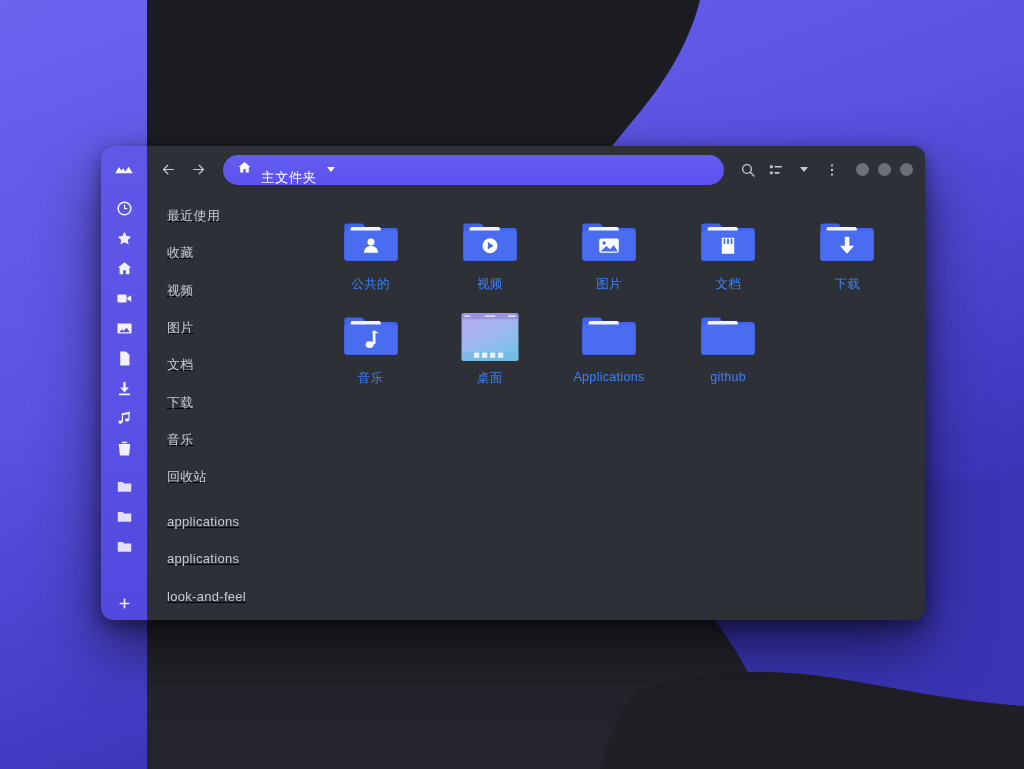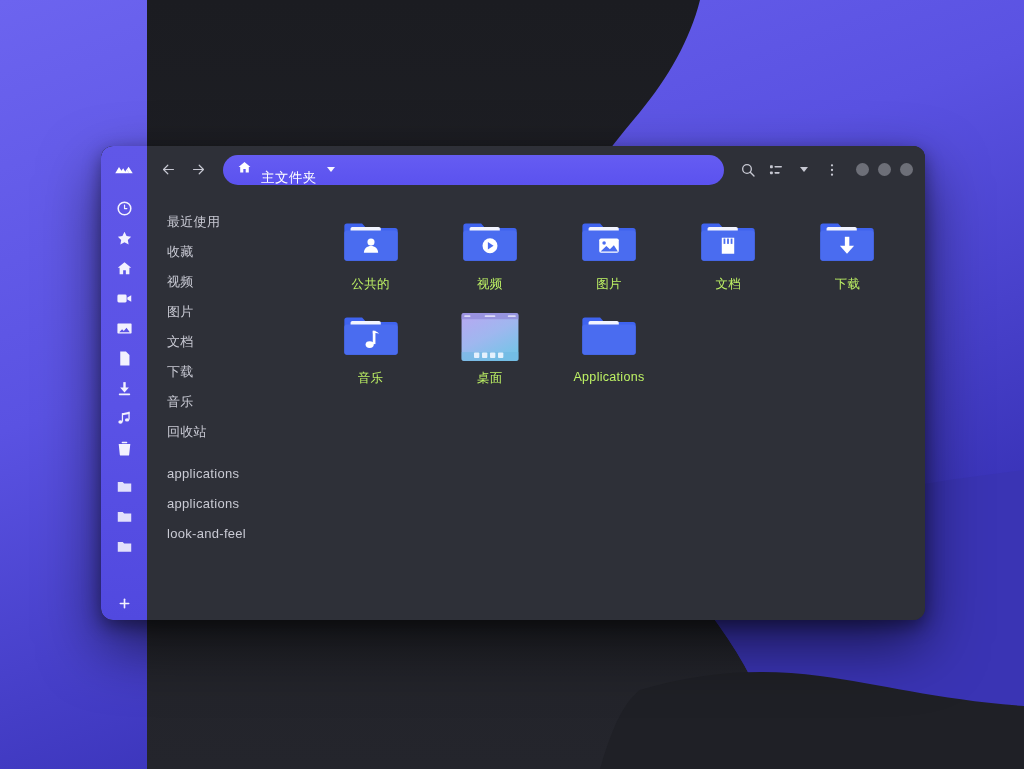--- a/index.html
+++ b/index.html
@@ -73,37 +73,37 @@
 
   
   .body{flex:1 1 auto;display:flex;min-height:0;}
 
   
   .places{
     width:148px;flex:0 0 148px;background:#2e3038;padding-top:8px;
     display:flex;flex-direction:column;
   }
   .place{
-    height:30px;margin:0 8px;padding:0 12px;display:flex;align-items:flex-end;
-    border-radius:7px;cursor:pointer;
+    height:30px;margin:6px 8px;padding:0 12px;display:flex;align-items:flex-start;
+    border-radius:7px;cursor:pointer;text-decoration:underline;
   }
   .place span{color:#c9cad4;font-size:13px;white-space:nowrap;letter-spacing:.3px;}
   .place.sel{background:#3b3d47;}
   .place.sel span{color:#d8d9e4;}
   .places .grp-gap{height:10px;}
   .places .fill{flex:1 1 auto;}
 
   
   .content{flex:1 1 auto;padding:20px 18px 0 16px;min-width:0;overflow:hidden;}
   .grid{display:grid;grid-template-columns:repeat(5,1fr);row-gap:8px;}
   .item{
     display:flex;flex-direction:column;align-items:center;gap:9px;
     padding:6px 2px;border-radius:8px;cursor:pointer;
   }
-  .item .label{color:#bef264;font-size:12.5px;text-align:center;letter-spacing:.3px;
+  .item .label{color:#3b82f6;font-size:12.5px;text-align:center;letter-spacing:.3px;
     white-space:nowrap;overflow:hidden;text-overflow:ellipsis;max-width:100%;}
   .folder{width:58px;height:48px;}
   .thumb{
     width:58px;height:48px;border-radius:3px;overflow:hidden;
   }
 </style>
 </head>
 <body>
 
 <svg id="wallpaper" viewBox="0 0 1024 769">
@@ -437,18 +437,26 @@
 
           <div class="item">
             <svg class="folder" viewBox="0 0 64 54">
               <path d="M2 8a3 3 0 013-3h17l4.5 5H59a3 3 0 013 3v31a3 3 0 01-3 3H5a3 3 0 01-3-3z" fill="#3f63ef"></path>
               <rect x="9" y="9" width="34" height="6" rx="2" fill="#f2f4ff"></rect>
               <path d="M2 16a3 3 0 013-3h54a3 3 0 013 3v28a3 3 0 01-3 3H5a3 3 0 01-3-3z" fill="#4a6cf0"></path>
             </svg>
             <div class="label">Applications</div>
           </div>
 
+          <div class="item">
+            <svg class="folder" viewBox="0 0 64 54">
+              <path d="M2 8a3 3 0 013-3h17l4.5 5H59a3 3 0 013 3v31a3 3 0 01-3 3H5a3 3 0 01-3-3z" fill="#3f63ef"></path>
+              <rect x="9" y="9" width="34" height="6" rx="2" fill="#f2f4ff"></rect>
+              <path d="M2 16a3 3 0 013-3h54a3 3 0 013 3v28a3 3 0 01-3 3H5a3 3 0 01-3-3z" fill="#4a6cf0"></path>
+            </svg>
+            <div class="label">github</div>
+          </div>
 
         </div>
       </div>
     </div>
   </div>
 </div>
 
 </body></html>

